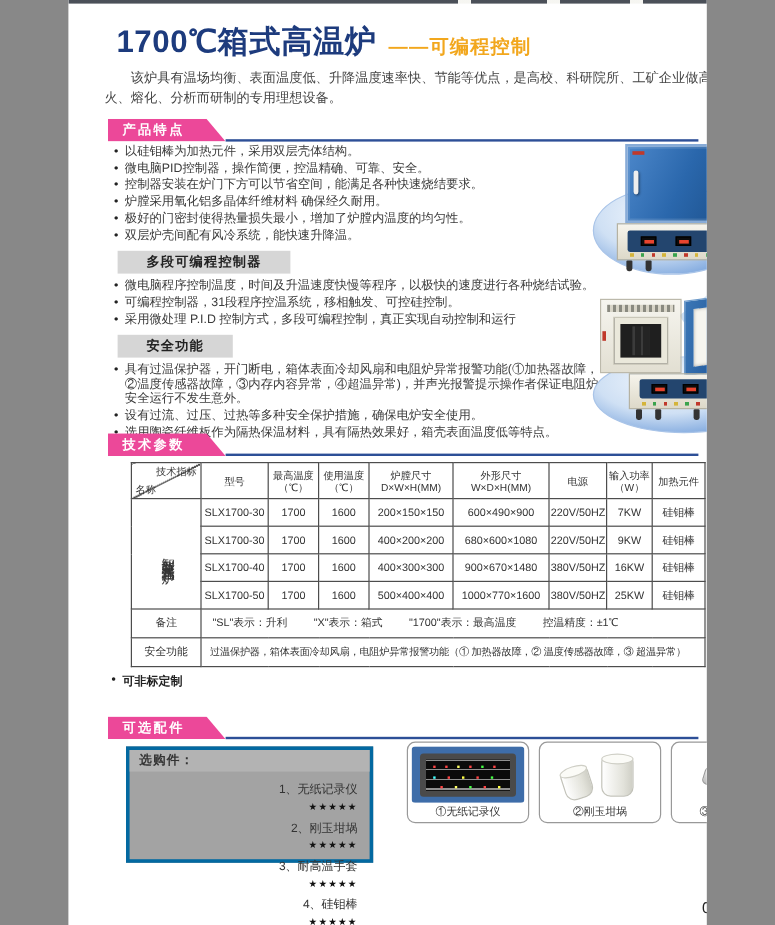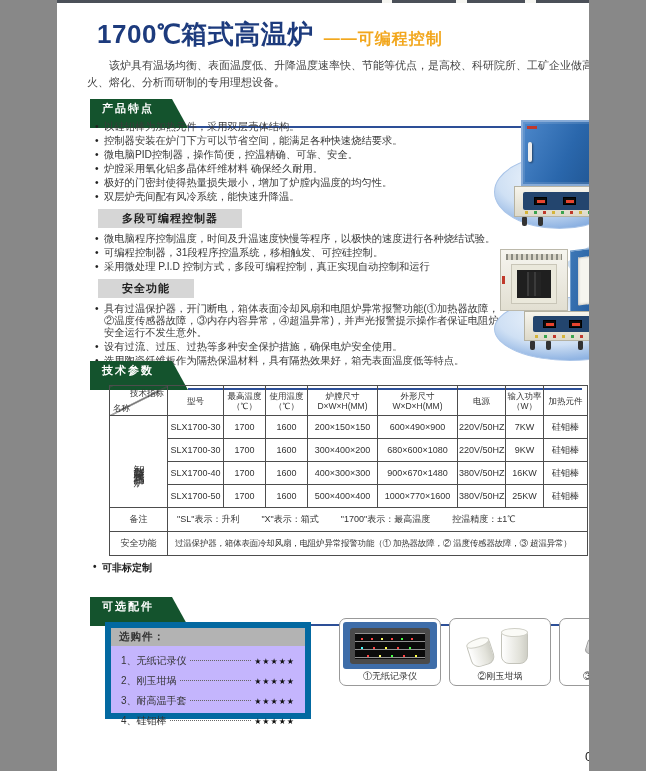--- a/index.html
+++ b/index.html
@@ -12,21 +12,21 @@
 
   
   .title-row { position:absolute; top:17px; left:40px; display:flex; align-items:flex-end; }
   .main-title { font-size:26px; font-weight:bold; color:#1d3b7d; letter-spacing:.5px; }
   .sub-title { font-size:16px; font-weight:bold; color:#f2a71d; margin:0 0 2px 10px; letter-spacing:1px; }
 
   .intro { position:absolute; top:57px; left:30px; width:588px; font-size:11px; line-height:17px; color:#444; text-indent:2em; }
 
   
   .section-bar { position:absolute; left:33px; right:7px; display:flex; align-items:flex-end; }
-  .ribbon { background:#14532d; color:#fff; font-weight:bold; font-size:11px; padding:2px 34px 12px 12px; letter-spacing:2px;
+  .ribbon { background:#ec4899; color:#fff; font-weight:bold; font-size:11px; padding:2px 34px 2px 12px; letter-spacing:2px;
     clip-path:polygon(0 0, calc(100% - 16px) 0, 100% 100%, 0 100%); }
   .bar-line { flex:1; height:2px; background:#2d4f97; }
   #sec-features { top:99px; }
   #sec-specs { top:361px; }
   #sec-accessories { top:597px; }
 
   
   .features-col { position:absolute; top:121px; left:38px; width:405px; }
   .bullets { list-style:none; }
   .bullets li { position:relative; padding-left:9px; font-size:10.3px; line-height:12px; margin-bottom:2px; color:#3a3a3a; }
@@ -83,24 +83,24 @@
   .vert-cell div { writing-mode:vertical-rl; text-orientation:upright; margin:0 auto; font-size:11px; letter-spacing:1.5px; white-space:normal; }
   .notes-row td { height:24px; text-align:left; }
   .notes-row .row-label, .safety-row .row-label { text-align:center; }
   .notes-content { display:flex; gap:22px; padding-left:8px; font-size:9px; }
   .safety-row td { height:24px; text-align:left; }
   .safety-content { padding-left:6px; font-size:8.5px; letter-spacing:-.2px; }
   .footnote { position:absolute; top:561px; left:36px; font-size:10px; font-weight:bold; color:#222; padding-left:9px; }
   .footnote::before { content:"•"; position:absolute; left:0; top:0; }
 
   
-  .option-panel { position:absolute; top:622px; left:48px; width:206px; height:97px; background:#c4b5fd; border:6px solid #0369a1; }
+  .option-panel { position:absolute; top:622px; left:48px; width:206px; height:97px; background:#a3a3a3; border:3px solid #0369a1; }
   .option-header { background:#b3b3b3; color:#333; font-weight:bold; font-size:10.5px; padding:2px 8px; letter-spacing:1px; }
   .option-items { padding:8px 10px 0 10px; }
-  .option-item { display:flex; align-items:center; font-size:10px; margin-bottom:6px; color:#333; }
+  .option-item { display:flex; align-items:flex-end; font-size:10px; margin-bottom:6px; color:#333;flex-direction:column; }
   .option-label { white-space:nowrap; }
   .leader { flex:1; border-bottom:1px dotted #666; margin:0 3px 2px 3px; }
   .stars { font-size:8px; letter-spacing:1px; color:#111; white-space:nowrap; }
 
   .card { position:absolute; width:102px; height:68px; background:#fff; border:1.5px solid #999; border-radius:7px; padding:3px 3px 1px 3px; display:flex; flex-direction:column; }
   #card1 { left:282px; top:618px; } #card2 { left:392px; top:618px; } #card3 { left:502px; top:618px; } #card4 { left:282px; top:694px; }
   .card-img { flex:1; position:relative; overflow:hidden; border-radius:3px; }
   .card-caption { text-align:center; font-size:9px; color:#333; padding:1px 0; }
 
   .recorder-bg { position:absolute; inset:0; background:#3e6da9; }
@@ -148,22 +148,22 @@
   <div class="intro">该炉具有温场均衡、表面温度低、升降温度速率快、节能等优点，是高校、科研院所、工矿企业做高温烧结、高温退火、熔化、分析而研制的专用理想设备。</div>
 
   <div class="section-bar" id="sec-features">
     <div class="ribbon">产品特点</div>
     <div class="bar-line"></div>
   </div>
 
   <div class="features-col">
     <ul class="bullets">
       <li>以硅钼棒为加热元件，采用双层壳体结构。</li>
+      <li>微电脑PID控制器，操作简便，控温精确、可靠、安全。</li>
       <li>控制器安装在炉门下方可以节省空间，能满足各种快速烧结要求。</li>
-      <li>微电脑PID控制器，操作简便，控温精确、可靠、安全。</li>
       <li>炉膛采用氧化铝多晶体纤维材料 确保经久耐用。</li>
       <li>极好的门密封使得热量损失最小，增加了炉膛内温度的均匀性。</li>
       <li>双层炉壳间配有风冷系统，能快速升降温。</li>
     </ul>
     <div class="subheader">多段可编程控制器</div>
     <ul class="bullets">
       <li>微电脑程序控制温度，时间及升温速度快慢等程序，以极快的速度进行各种烧结试验。</li>
       <li>可编程控制器，31段程序控温系统，移相触发、可控硅控制。</li>
       <li>采用微处理 P.I.D 控制方式，多段可编程控制，真正实现自动控制和运行</li>
     </ul>
@@ -283,21 +283,21 @@
       <td>200×150×150</td>
       <td>600×490×900</td>
       <td>220V/50HZ</td>
       <td>7KW</td>
       <td>硅钼棒</td>
     </tr>
     <tr class="data-row">
       <td>SLX1700-30</td>
       <td>1700</td>
       <td>1600</td>
-      <td>300×400×200</td>
+      <td>400×200×200</td>
       <td>680×600×1080</td>
       <td>220V/50HZ</td>
       <td>9KW</td>
       <td>硅钼棒</td>
     </tr>
     <tr class="data-row">
       <td>SLX1700-40</td>
       <td>1700</td>
       <td>1600</td>
       <td>400×300×300</td>

